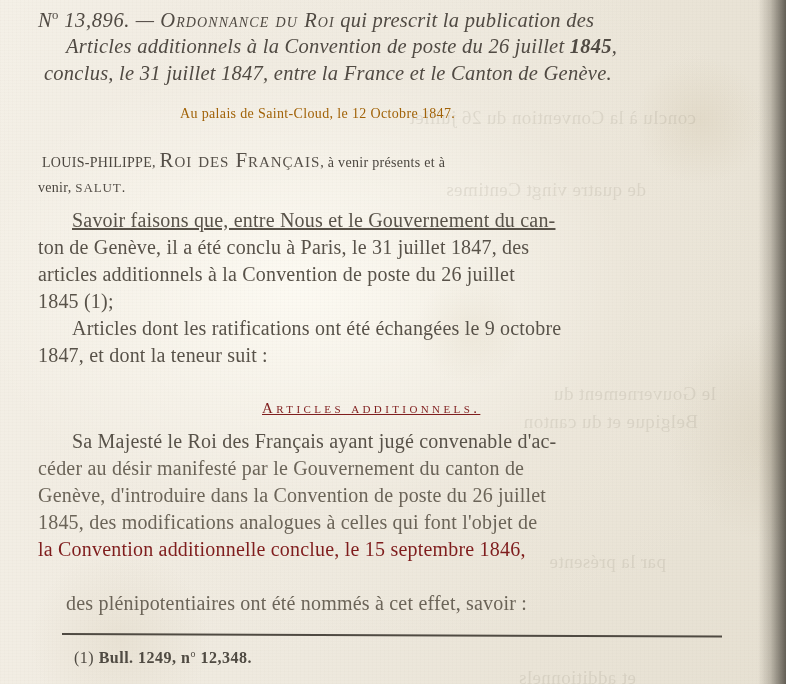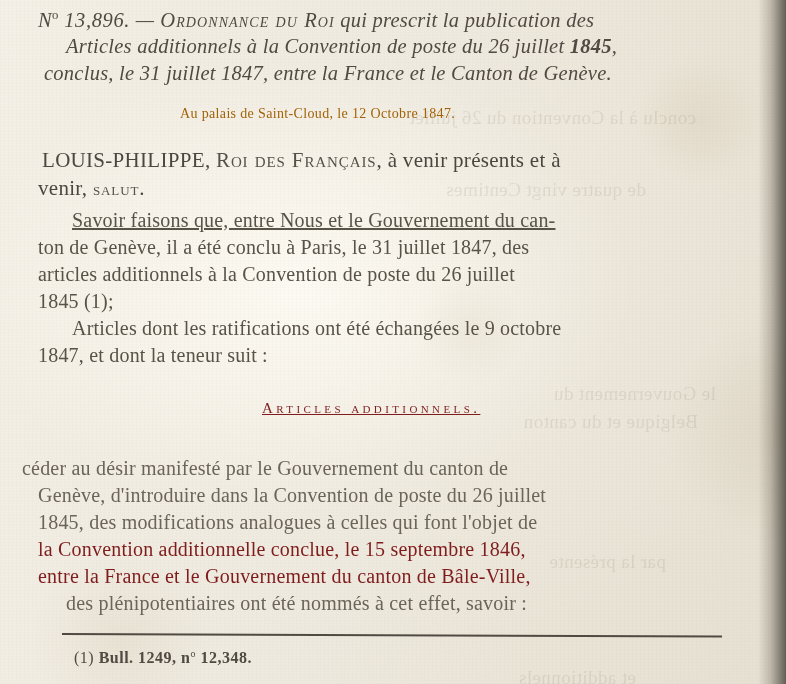--- a/index.html
+++ b/index.html
@@ -114,21 +114,21 @@
 
   
   .dateline {
     font-size: 14px;
     letter-spacing: 0.35px;
     color: #a16207;
   }
 
   
   .royal-name {
-    font-size: 21px;
+    font-size: 14px;
     letter-spacing: 0.3px;
     color: #4b463f;
   }
   .caps-run {
     font-variant: small-caps;
     font-size: 21px;
     letter-spacing: 0.9px;
   }
   .caps-small {
     font-variant: small-caps;
@@ -215,25 +215,25 @@
     <div class="txt body-line" style="left:72px; top:209px;text-decoration:underline;">Savoir faisons que, entre Nous et le Gouvernement du can-</div>
     <div class="txt body-line" style="left:38px; top:236px;">ton de Genève, il a été conclu à Paris, le 31 juillet 1847, des</div>
     <div class="txt body-line" style="left:38px; top:263px;">articles additionnels à la Convention de poste du 26 juillet</div>
     <div class="txt body-line" style="left:38px; top:290px;">1845 (1);</div>
 
     <div class="txt body-line" style="left:72px; top:317px;">Articles dont les ratifications ont été échangées le 9 octobre</div>
     <div class="txt body-line" style="left:38px; top:344px;">1847, et dont la teneur suit :</div>
 
     <div class="txt section-head" style="left:262px; top:400px;">Articles additionnels.</div>
 
-    <div class="txt body-line faded" style="left:22px; top:457px;text-align:right;">céder au désir manifesté par le Gouvernement du canton de</div>
+    <div class="txt body-line" style="left:72px; top:430px;">Sa Majesté le Roi des Français ayant jugé convenable d'ac-</div>
+    <div class="txt body-line faded" style="left:38px; top:457px;text-align:right;">céder au désir manifesté par le Gouvernement du canton de</div>
     <div class="txt body-line faded" style="left:38px; top:484px;">Genève, d'introduire dans la Convention de poste du 26 juillet</div>
     <div class="txt body-line faded" style="left:38px; top:511px;">1845, des modifications analogues à celles qui font l'objet de</div>
     <div class="txt body-line faded2" style="left:38px; top:538px;">la Convention additionnelle conclue, le 15 septembre 1846,</div>
-    <div class="txt body-line faded2" style="left:38px; top:565px;">entre la France et le Gouvernement du canton de Bâle-Ville,</div>
     <div class="txt body-line faded" style="left:38px; top:592px;margin-left:28px;">des plénipotentiaires ont été nommés à cet effet, savoir :</div>
 
     <div id="footnote-rule"></div>
     <div class="txt footnote" style="left:74px; top:648px;"><span class="fn-num">(1) </span><span>Bull. 1249, n</span><sup style="font-size:0.62em; font-weight:normal;">o</sup><span> 12,348.</span></div>
 
   </div>
 
   <div id="gutter-shadow"></div>
 </div>
 

